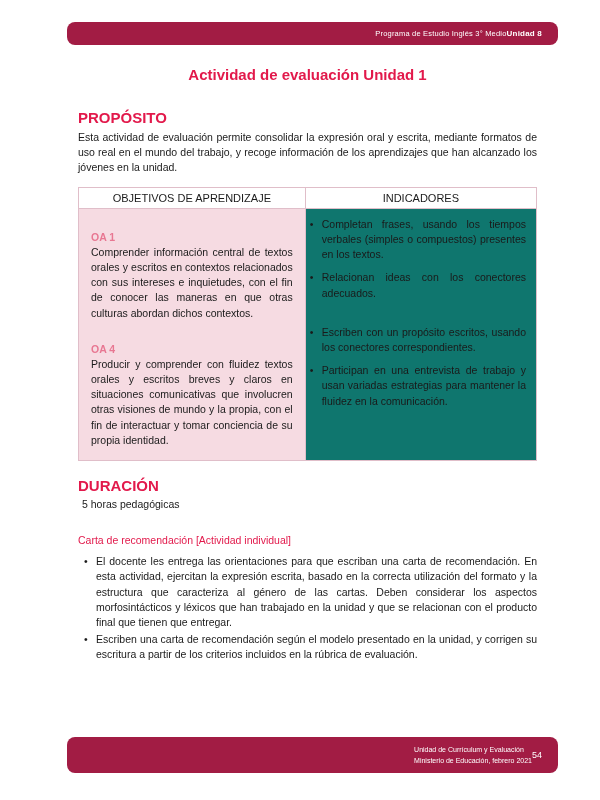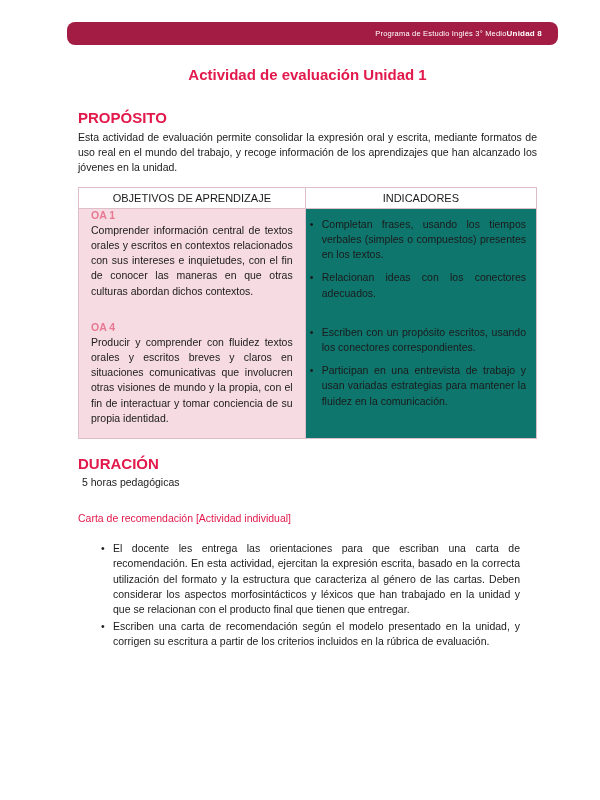--- a/index.html
+++ b/index.html
@@ -87,21 +87,21 @@
     background: #ffffff;
     color: #1a1a1a;
   }
   .eval-table td {
     border: 1px solid #E0BEC9;
     vertical-align: top;
     font-size: 10.5px;
   }
   td.oa-cell {
     background: #F6DBE2;
-    padding: 0 12px 12px 12px;
+    padding: 22px 12px 12px 12px;
     width: 49.5%;
   }
   td.ind-cell {
     background: #0f766e;
     padding: 8px 10px 8px 0;
   }
   .oa-label {
     color: #E87792;
     font-weight: bold;
     font-size: 10.5px;
@@ -140,21 +140,21 @@
     margin: 2px 0 0 4px;
   }
   .activity-heading {
     color: #E2194B;
     font-size: 10.5px;
     font-weight: normal;
     margin: 24px 0 8px 0;
   }
   .activity-list {
     list-style: none;
-    margin: 17px;
+    margin: 0;
     padding: 0;
   }
   .activity-list li {
     position: relative;
     padding-left: 18px;
     font-size: 10.5px;
     line-height: 1.45;
     text-align: justify;
     margin-bottom: 2px;
   }
@@ -214,14 +214,21 @@
     </div>
 
     <h3 class="activity-heading">Carta de recomendación [Actividad individual]</h3>
     <ul class="activity-list">
       <li>El docente les entrega las orientaciones para que escriban una carta de recomendación. En esta actividad, ejercitan la expresión escrita, basado en la correcta utilización del formato y la estructura que caracteriza al género de las cartas. Deben considerar los aspectos morfosintácticos y léxicos que han trabajado en la unidad y que se relacionan con el producto final que tienen que entregar.</li>
       <li>Escriben una carta de recomendación según el modelo presentado en la unidad, y corrigen su escritura a partir de los criterios incluidos en la rúbrica de evaluación.</li>
     </ul>
 
   </div>
 
+  <div class="footerbar">
+    <div class="footer-lines">
+      <div>Unidad de Currículum y Evaluación</div>
+      <div>Ministerio de Educación, febrero 2021</div>
+    </div>
+    <span class="footer-page">54</span>
+  </div>
 
 </div>
 
 </body></html>

